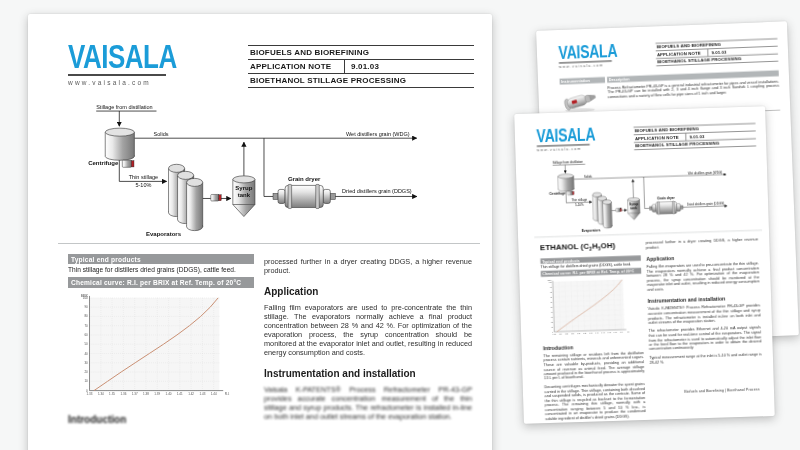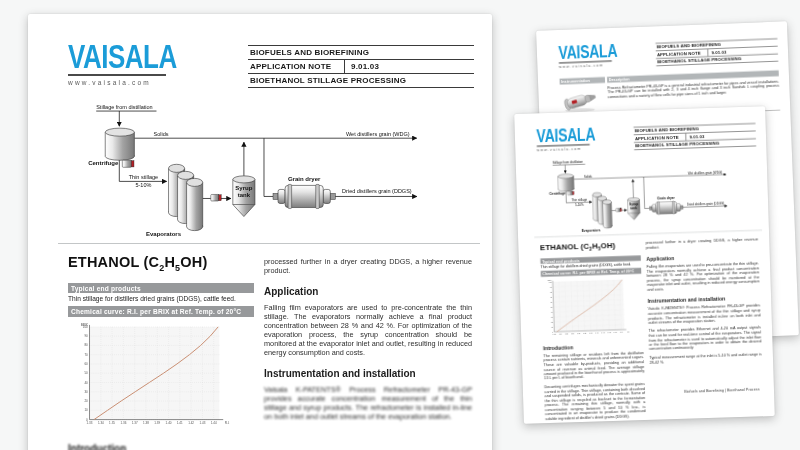--- a/index.html
+++ b/index.html
@@ -168,21 +168,20 @@
  <text x="107" y="137" text-anchor="middle" class="dbold">Evaporators</text>
  <text x="187" y="92" text-anchor="middle" class="dbold" font-size="5.5">Syrup</text>
  <text x="187" y="99" text-anchor="middle" class="dbold" font-size="5.5">tank</text>
  <text x="247" y="83" text-anchor="middle" class="dbold">Grain dryer</text>
  <text x="354" y="95" text-anchor="end" class="dlab">Dried distillers grain (DDGS)</text>
 </svg>
       </div>
   <div class="page-rule"></div>
   <div class="cols">
     <div class="col-left">
-      <h1 class="ethanol"><span>ETHANOL (C</span><sub>2</sub><span>H</span><sub>5</sub><span>OH)</span></h1>
       <div class="gray-bar">Typical end products</div>
       <div class="bar-text">Thin stillage for distillers dried grains (DDGS), cattle feed.</div>
       <div class="gray-bar">Chemical curve: R.I. per BRIX at Ref. Temp. of 20°C</div>
       <div class="chart-slot">
             <svg viewBox="0 0 166 113" xmlns="http://www.w3.org/2000/svg">
               <rect x="20" y="5" width="133" height="95" fill="#f6f6f6"></rect>
               <line class="grid" x1="20" y1="100.0" x2="153" y2="100.0"></line>
               <text class="tick" x="18.2" y="101.1" text-anchor="end">0</text>
               <line class="grid" x1="20" y1="90.5" x2="153" y2="90.5"></line>
               <text class="tick" x="18.2" y="91.6" text-anchor="end">10</text>

